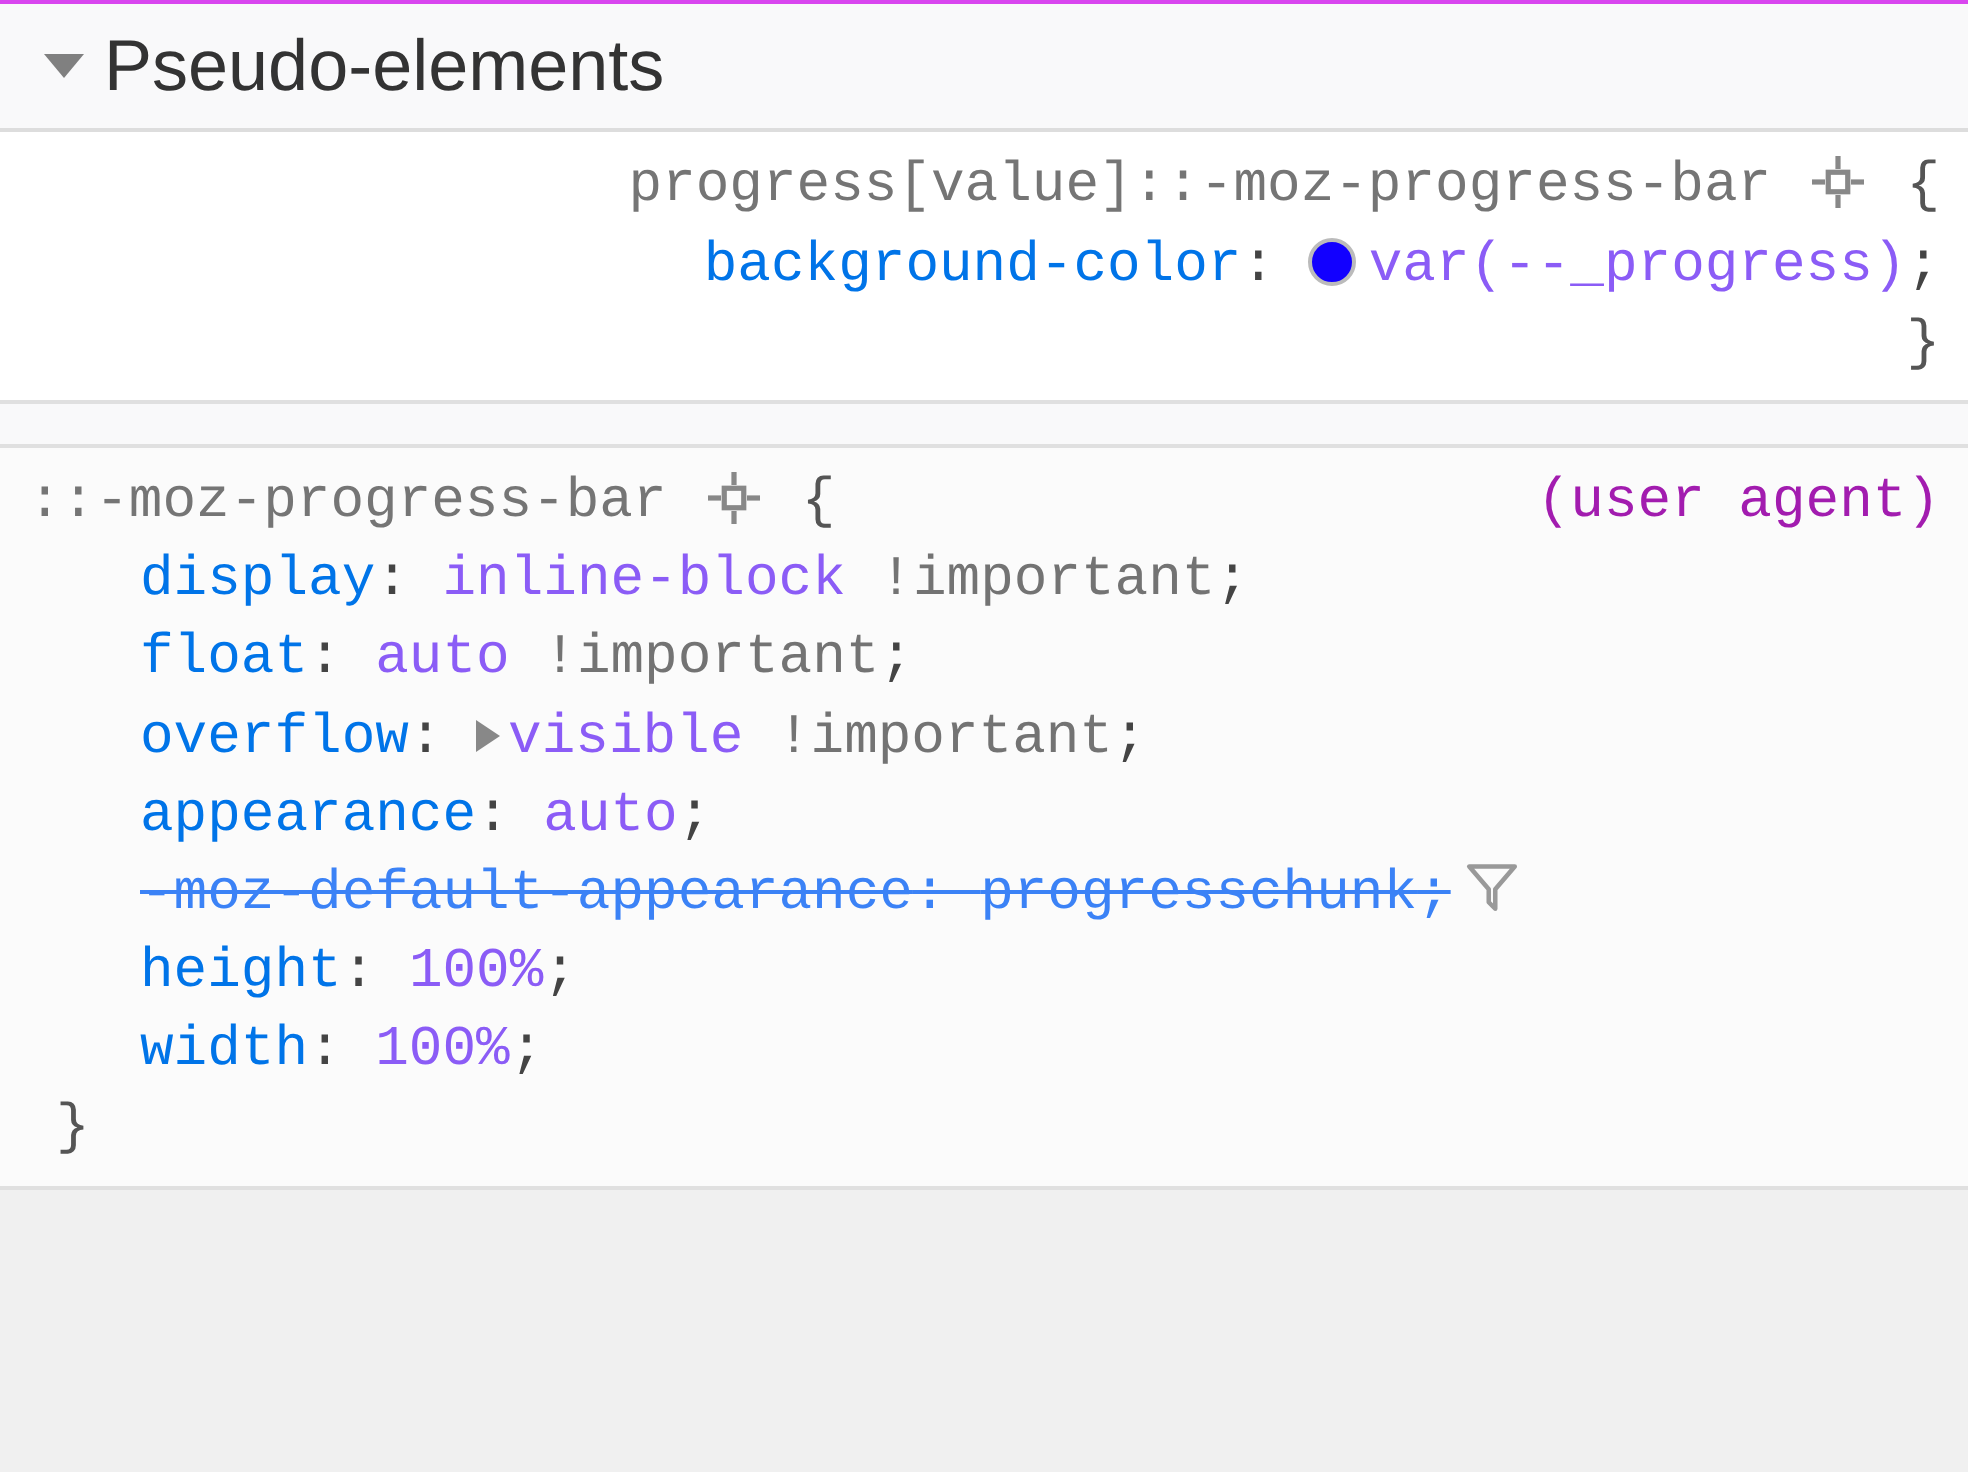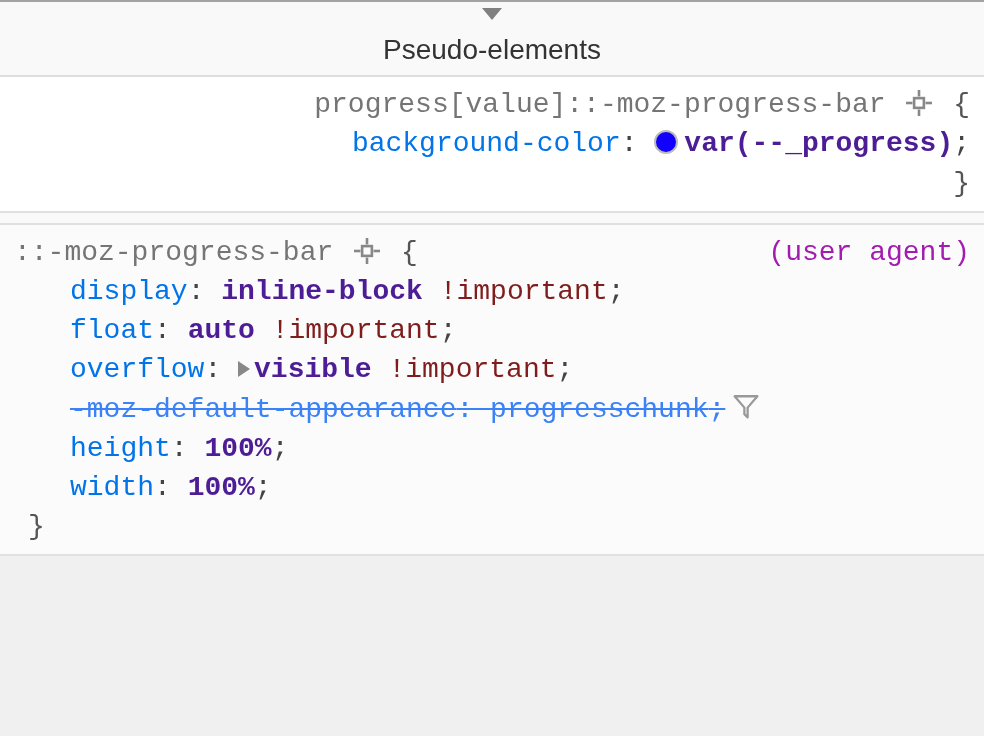--- a/index.html
+++ b/index.html
@@ -16,48 +16,47 @@
 
   .panel {
     background: #f9f9fa;
   }
 
   .section-header {
     display: flex;
     align-items: center;
     gap: 10px;
     padding: 6px 22px;
-    border-top: 2px solid #a3a3a3;
+    border-top: 2px solid #d946ef;
     border-bottom: 2px solid #ddd;
     font-family: -apple-system, BlinkMacSystemFont, "Segoe UI", sans-serif;
-    font-size: 28px;
+    font-size: 36px;
     color: #333;
-    flex-direction: column;
   }
 
   .tri {
     width: 0; height: 0;
     border-left: 10px solid transparent;
     border-right: 10px solid transparent;
     border-top: 12px solid #808080;
   }
 
   .rule {
     padding: 8px 14px 8px 14px;
     border-bottom: 2px solid #e0e0e0;
   }
   .rule.first { background: #fff; text-align: right; }
-  .rule.second { background: #fbfbfb; margin-top: 10px; border-top: 2px solid #e0e0e0; }
+  .rule.second { background: #fbfbfb; margin-top: 20px; border-top: 2px solid #e0e0e0; }
 
   .sel-line { white-space: pre; color: #757575; }
   .src-link { color: #a21caf; float: right; font-size: 28px; }
   .decl { padding-left: 56px; white-space: pre; }
   .prop { color: #0074e8; }
-  .val  { color: #4c1d95; font-weight: bold; }
-  .imp  { color: #7f1d1d; }
+  .val  { color: #8b5cf6; }
+  .imp  { color: #737373; }
   .colon { color: #444; }
   .semi  { color: #444; }
   .brace { color: #555; }
   .over  { color: #3b82f6; text-decoration: line-through; }
 
   .swatch {
     display: inline-block;
     width: 24px; height: 24px;
     border-radius: 50%;
     border: 2px solid #bbb;
@@ -118,20 +117,21 @@
             <rect x="5" y="5" width="6" height="6" fill="none" stroke="#888" stroke-width="1.6"></rect>
             <line x1="8" y1="0" x2="8" y2="4" stroke="#888" stroke-width="1.6"></line>
             <line x1="8" y1="12" x2="8" y2="16" stroke="#888" stroke-width="1.6"></line>
             <line x1="0" y1="8" x2="4" y2="8" stroke="#888" stroke-width="1.6"></line>
             <line x1="12" y1="8" x2="16" y2="8" stroke="#888" stroke-width="1.6"></line>
           </svg></span> <span class="brace">{</span><span class="src-link">(user agent)</span></div>
     <div id="r2-decls">
         <div class="decl"><span class="prop">display</span><span class="colon">: </span><span class="val">inline-block</span><span class="imp"> !important</span><span class="semi">;</span></div>
         <div class="decl"><span class="prop">float</span><span class="colon">: </span><span class="val">auto</span><span class="imp"> !important</span><span class="semi">;</span></div>
         <div class="decl"><span class="prop">overflow</span><span class="colon">: </span><span class="expand-tri"></span><span class="val">visible</span><span class="imp"> !important</span><span class="semi">;</span></div>
+        <div class="decl"><span class="prop">appearance</span><span class="colon">: </span><span class="val">auto</span><span class="semi">;</span></div>
         <div class="decl"><span class="over">-moz-default-appearance</span><span class="over">: </span><span class="over">progresschunk</span><span class="over">;</span><span class="filter-ic"><svg width="26" height="26" viewBox="0 0 16 16">
               <path d="M1 2 L15 2 L9 9 L9 15 L7 13 L7 9 Z" fill="none" stroke="#999" stroke-width="1.4" stroke-linejoin="round"></path>
             </svg></span></div>
         <div class="decl"><span class="prop">height</span><span class="colon">: </span><span class="val">100%</span><span class="semi">;</span></div>
         <div class="decl"><span class="prop">width</span><span class="colon">: </span><span class="val">100%</span><span class="semi">;</span></div>
       </div>
     <div class="close-brace brace">}</div>
   </div>
 
 </div>

